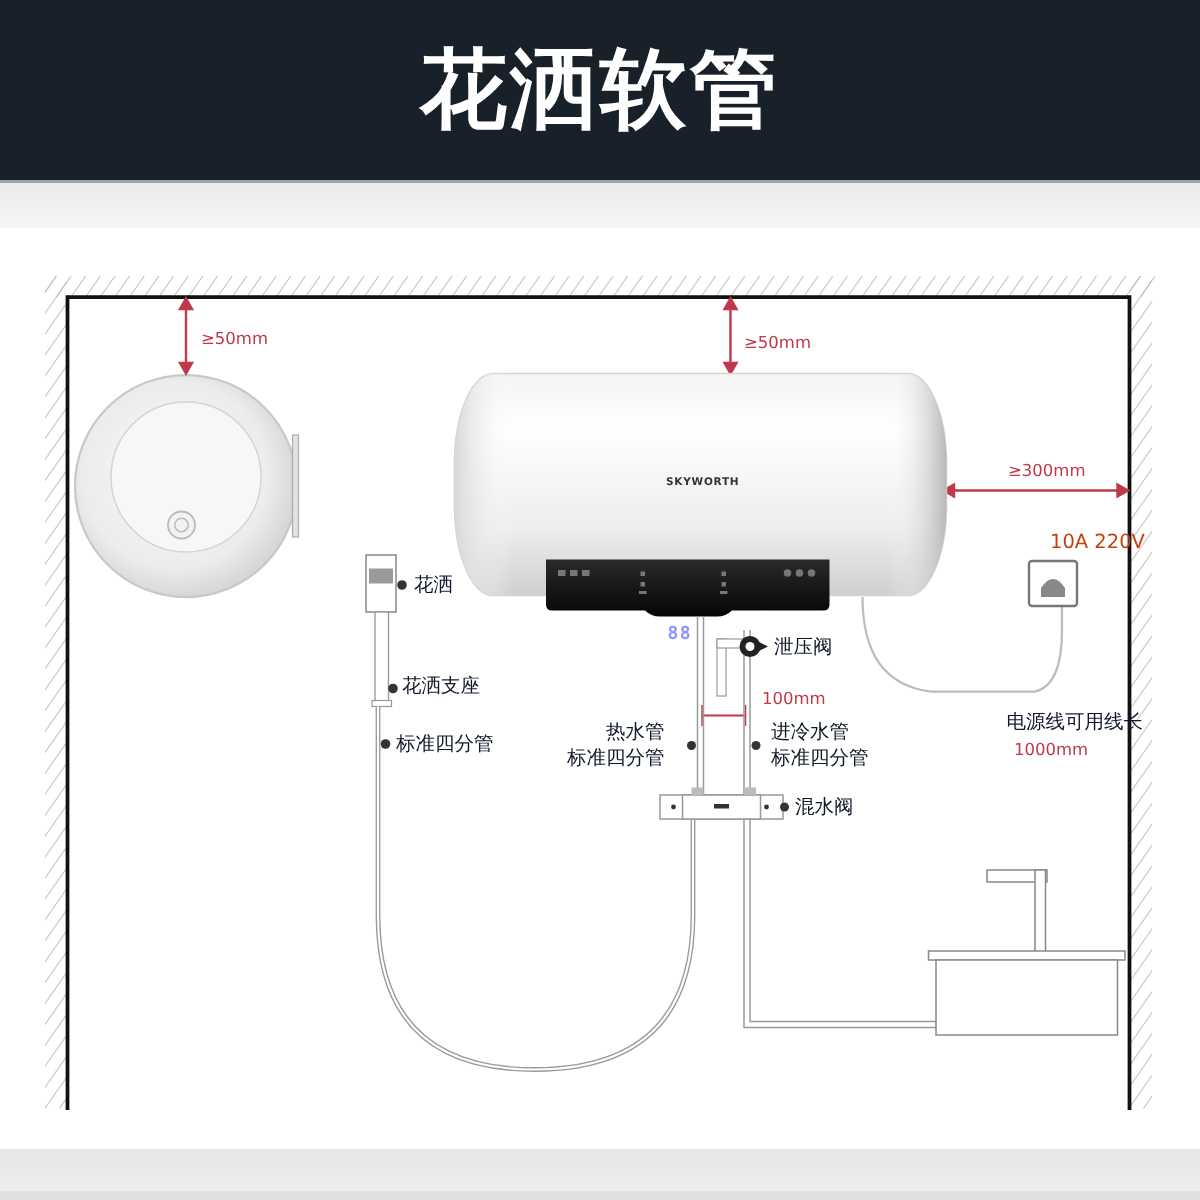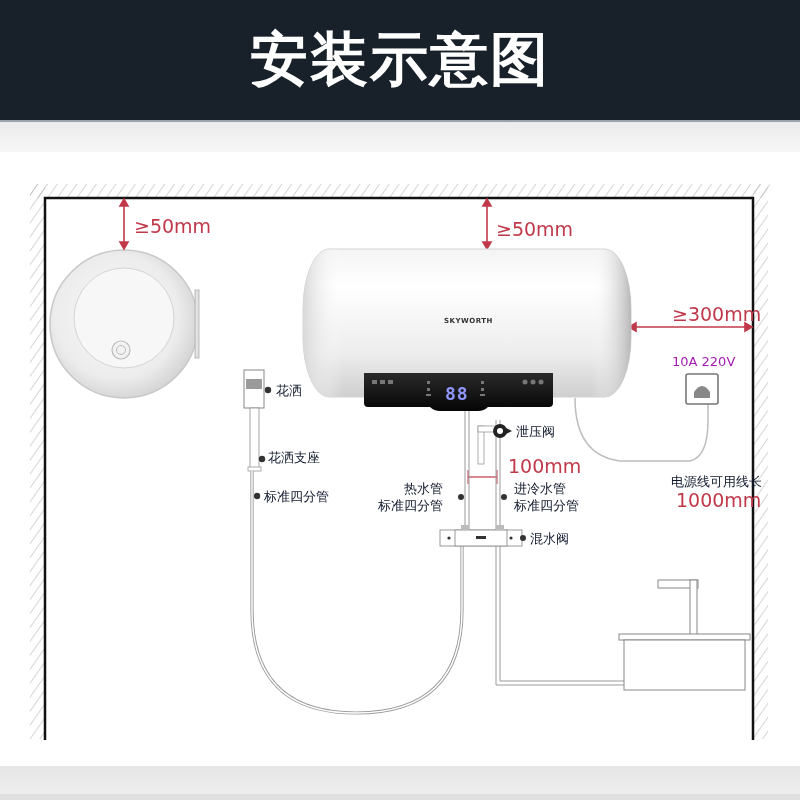--- a/index.html
+++ b/index.html
@@ -5,30 +5,30 @@
   html,body{margin:0;padding:0;}
   body{width:800px;height:800px;background:#ffffff;position:relative;overflow:hidden;font-family:"DejaVu Sans","Liberation Sans",sans-serif;}
   .header{position:absolute;left:0;top:0;width:800px;height:120px;background:#18202a;}
   .header-title{position:absolute;left:0;top:14px;width:800px;text-align:center;color:#ffffff;font-size:58px;font-weight:bold;letter-spacing:2px;line-height:90px;}
   .header-edge{position:absolute;left:0;top:120px;width:800px;height:2px;background:#9aa3ab;}
   .gray-band{position:absolute;left:0;top:122px;width:800px;height:30px;background:linear-gradient(#ecebeb,#f7f7f7);}
   .footer-band{position:absolute;left:0;top:766px;width:800px;height:34px;background:linear-gradient(#e6e6e6,#efefef);}
   .footer-line{position:absolute;left:0;top:794px;width:800px;height:6px;background:#e0e0e0;}
   svg.diagram{position:absolute;left:0;top:0;}
   .lbl{position:absolute;font-size:13px;color:#0f172a;white-space:nowrap;line-height:16px;}
-  .dim{position:absolute;font-size:19px;color:#c0394a;white-space:nowrap;line-height:20px;}
+  .dim{position:absolute;font-size:11px;color:#c0394a;white-space:nowrap;line-height:20px;}
   .brand{position:absolute;font-size:7px;letter-spacing:0.5px;color:#333;font-weight:bold;}
-  .display{position:absolute;color:#8f97ff;font-size:18px;font-weight:bold;font-family:"DejaVu Sans Mono",monospace;letter-spacing:1px;}
-  .volt{position:absolute;font-size:13px;color:#a21caf;}
+  .display{position:absolute;color:#8f97ff;font-size:12px;font-weight:bold;font-family:"DejaVu Sans Mono",monospace;letter-spacing:1px;margin-top:32px;}
+  .volt{position:absolute;font-size:13px;color:#c2410c;margin-left:28px;}
 </style>
 </head>
 <body>
 
 <div class="header">
-  <div class="header-title">安装示意图</div>
+  <div class="header-title">花洒软管</div>
 </div>
 <div class="header-edge"></div>
 <div class="gray-band"></div>
 
 <svg class="diagram" width="800" height="800" viewBox="0 0 800 800">
   <defs>
     <pattern id="hatch" width="8" height="8" patternUnits="userSpaceOnUse" patternTransform="rotate(35)">
       <line x1="0" y1="0" x2="0" y2="8" stroke="#b9b9b9" stroke-width="1.2"></line>
     </pattern>
     <linearGradient id="tankGrad" x1="0" y1="0" x2="0" y2="1">

